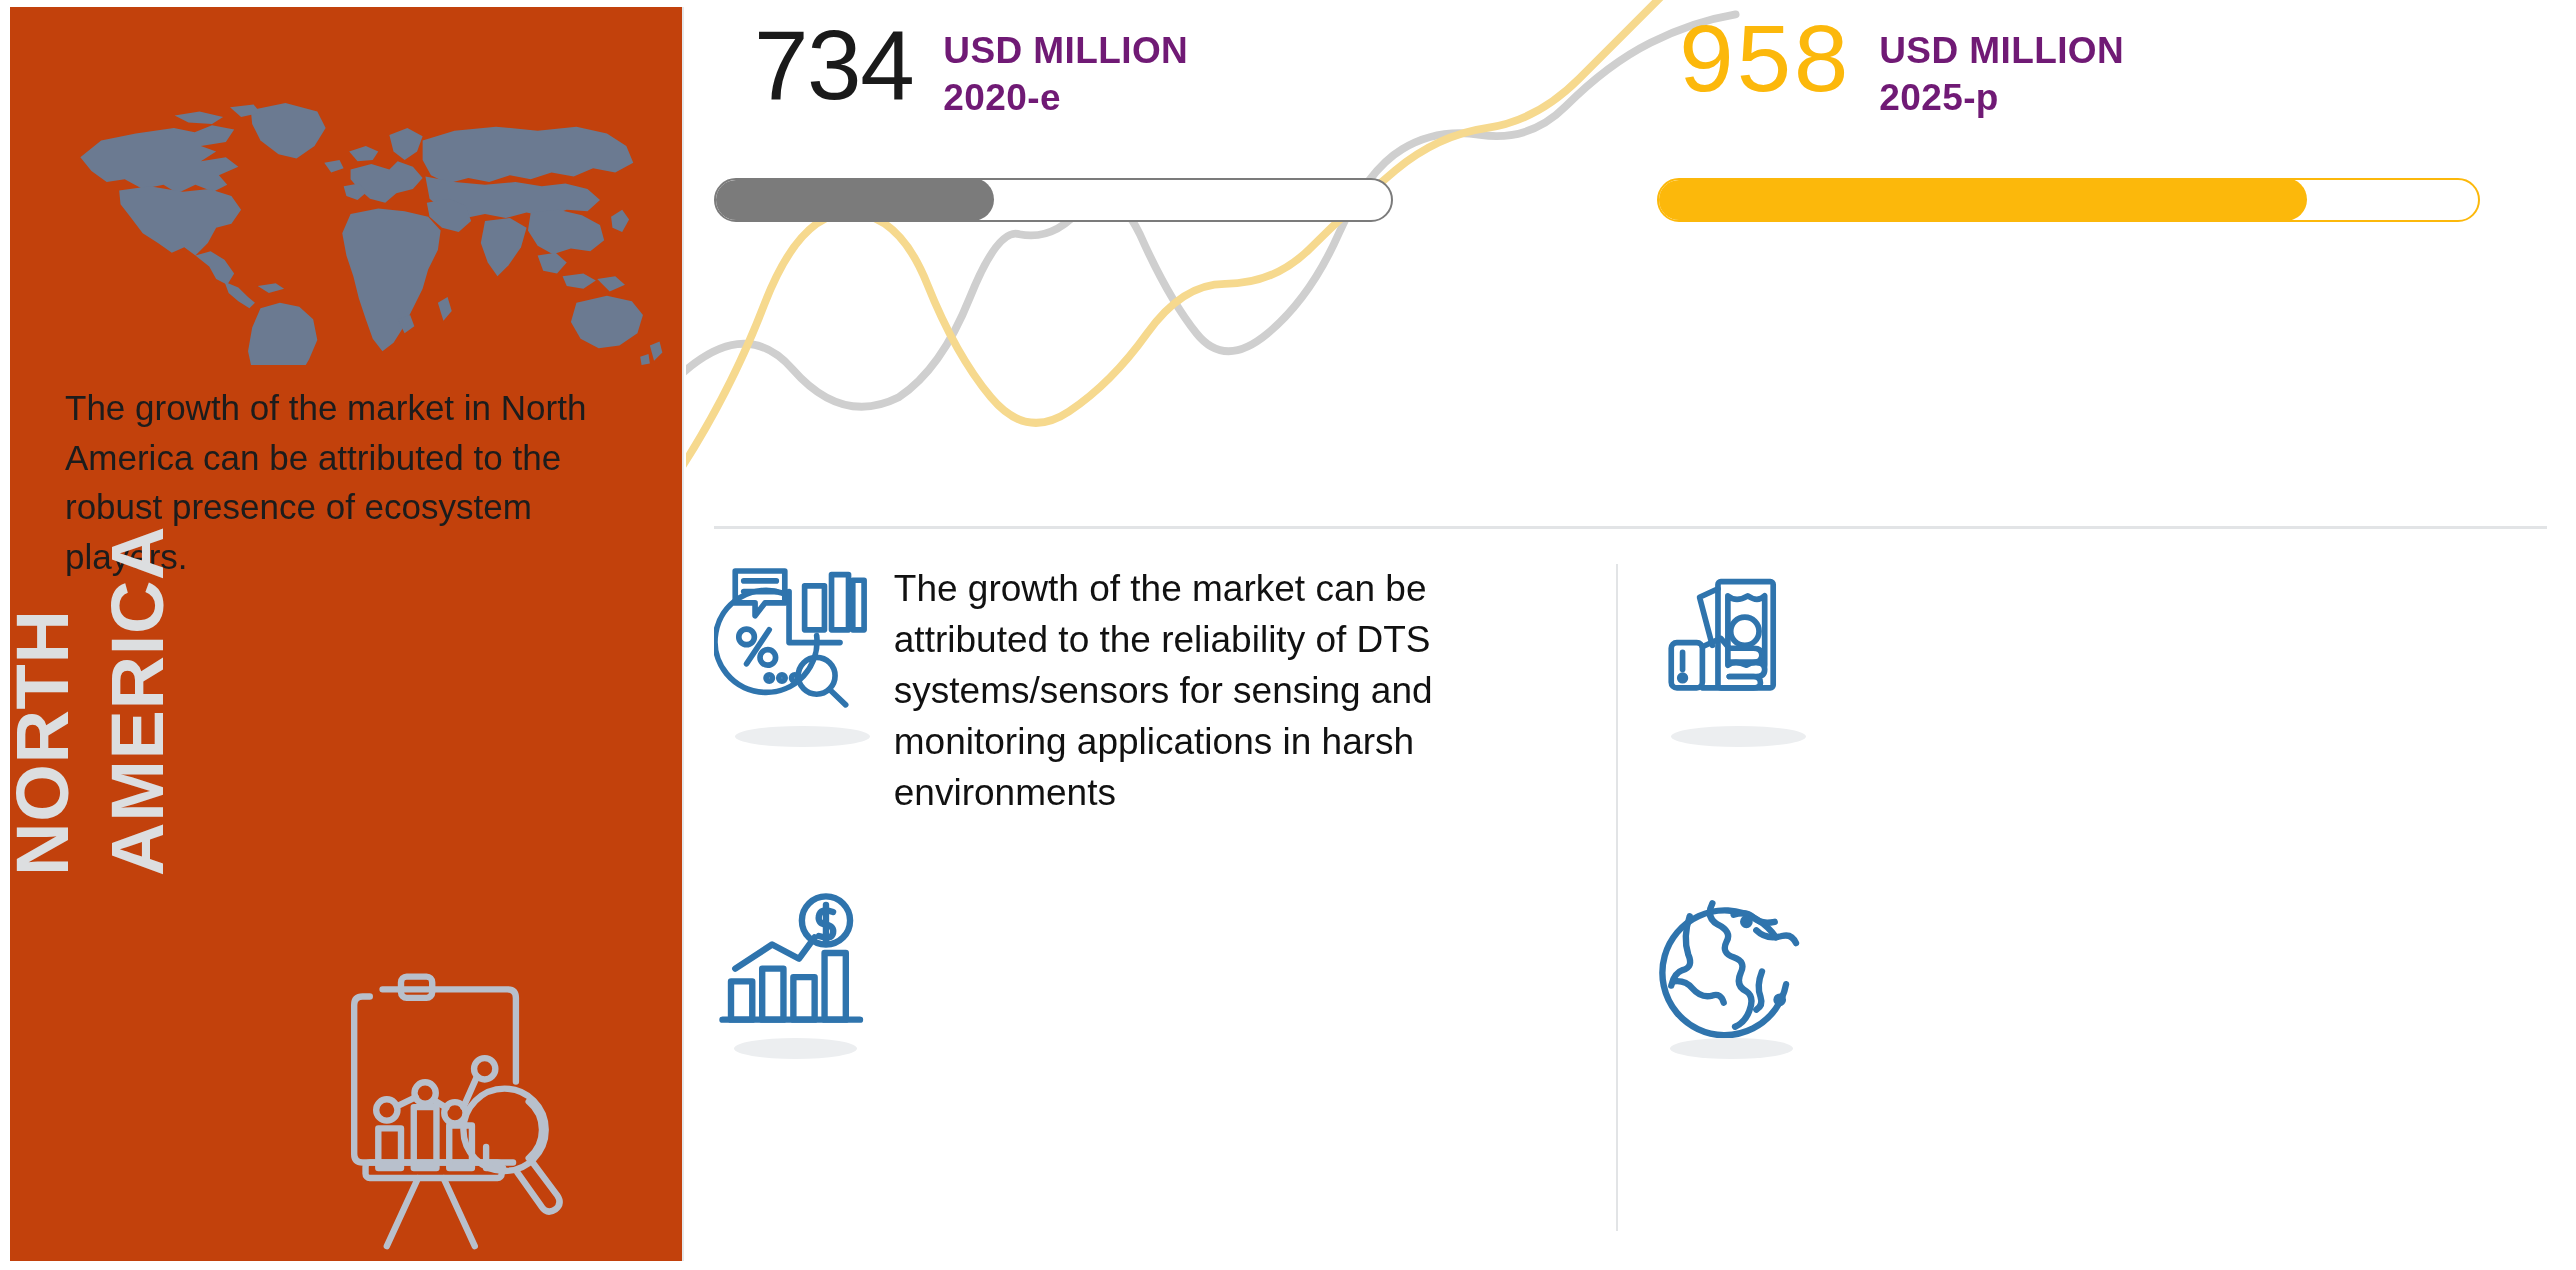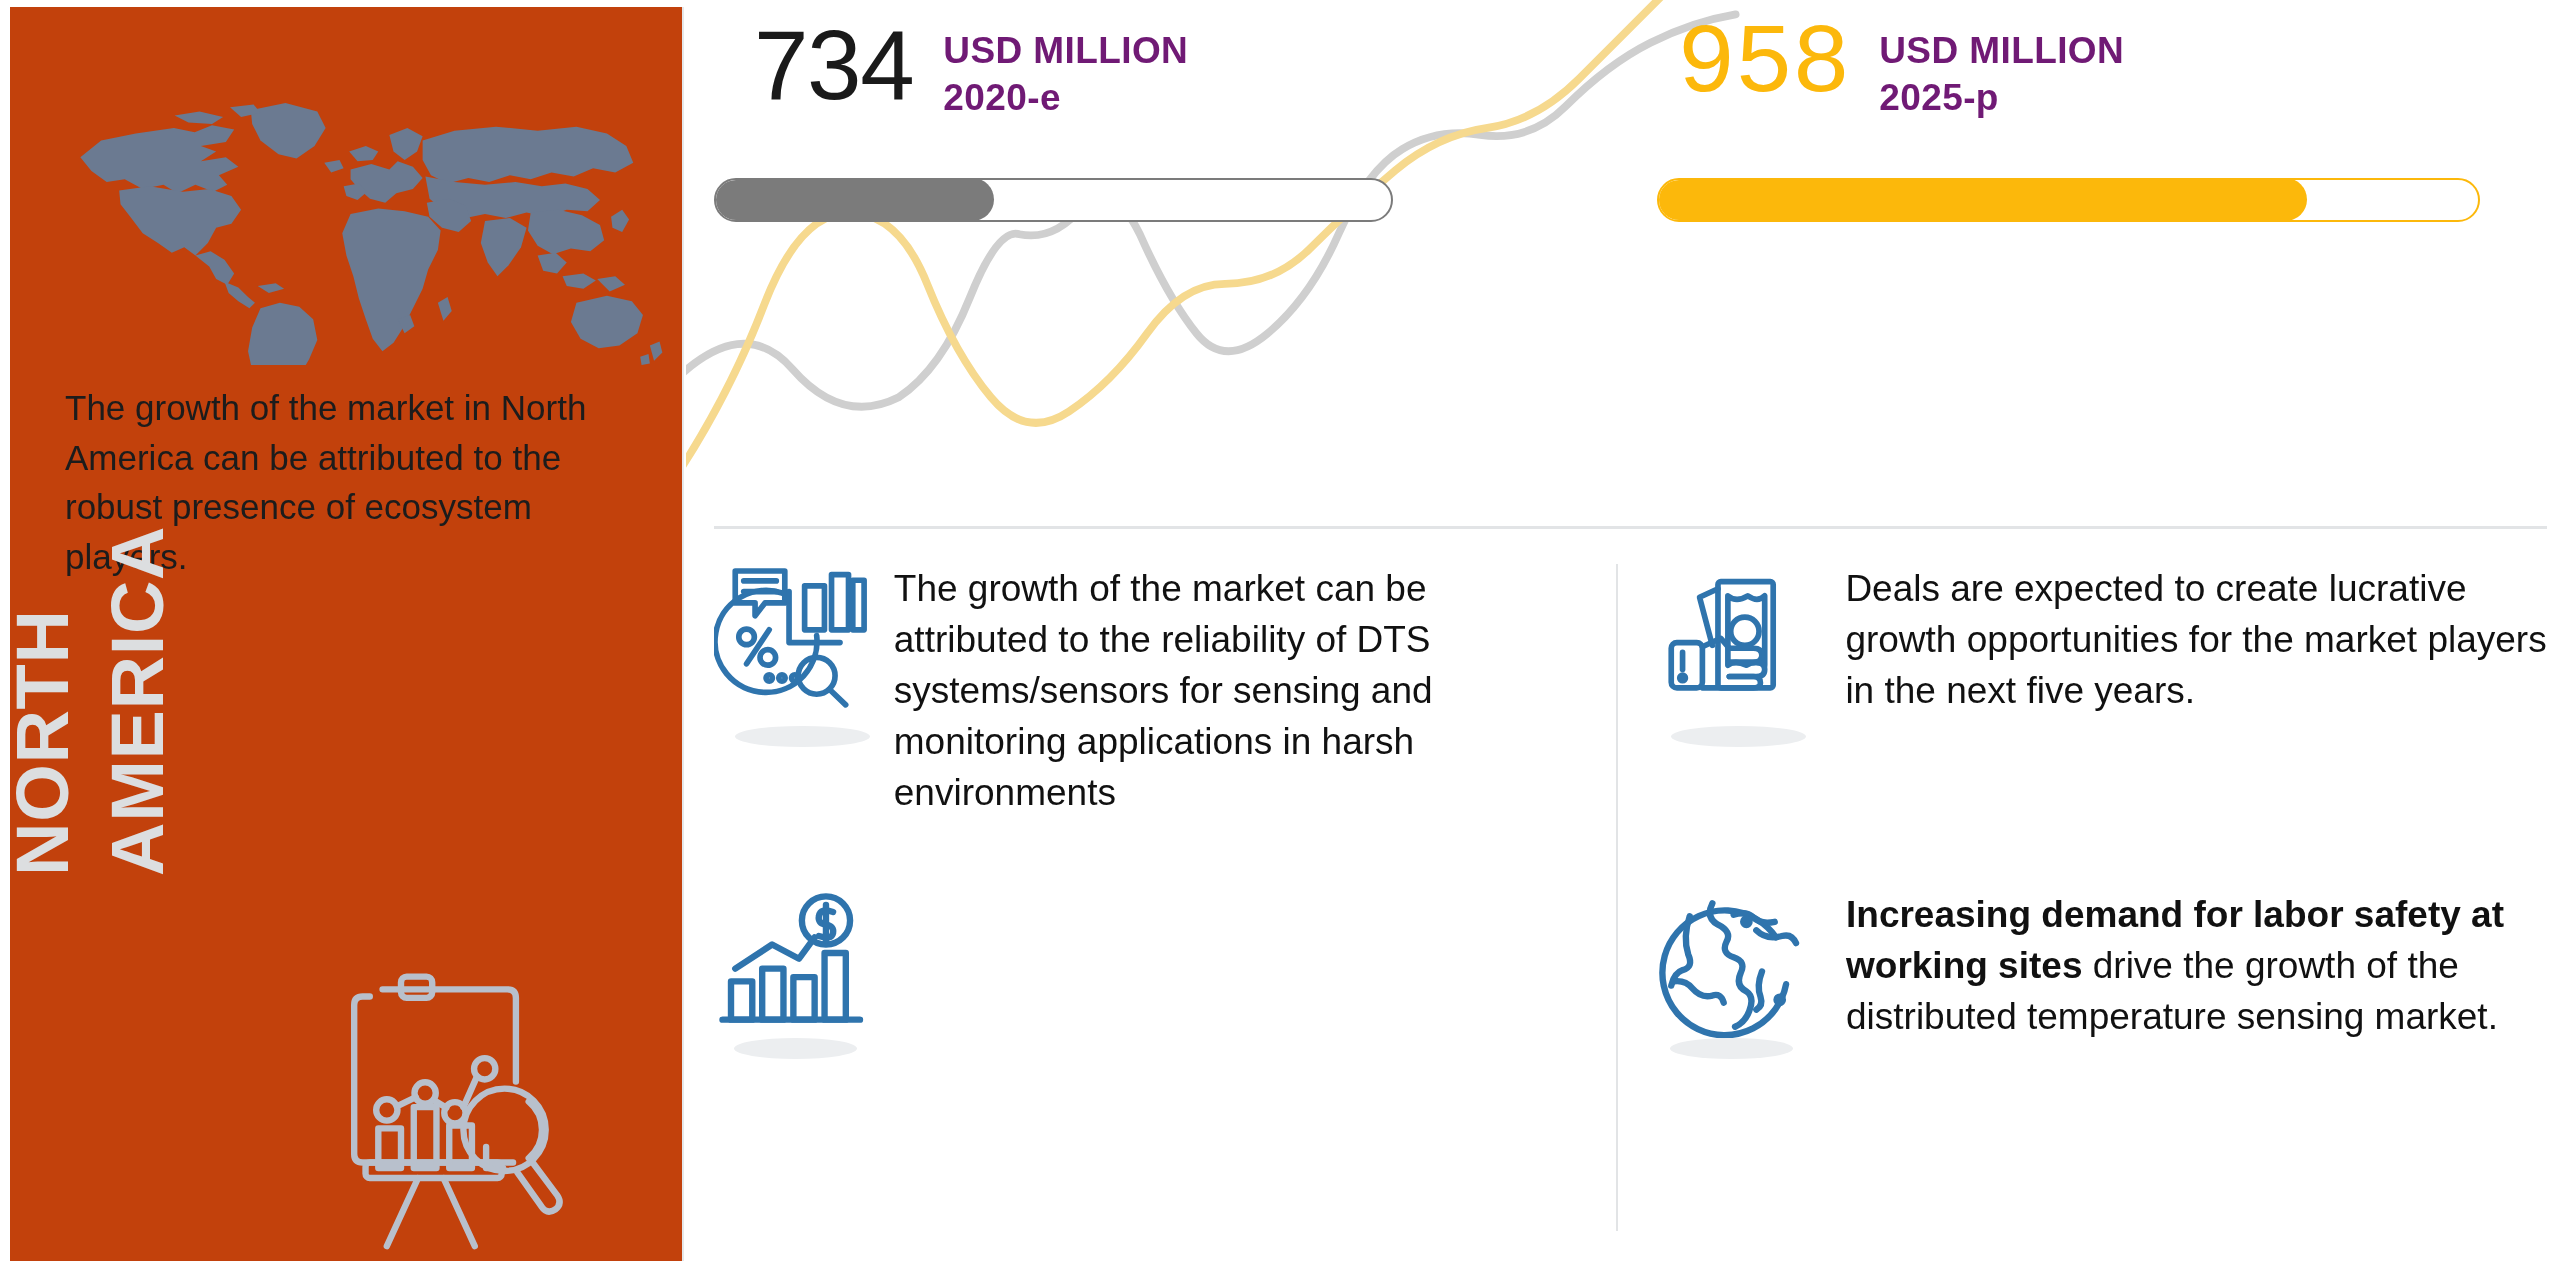--- a/index.html
+++ b/index.html
@@ -474,21 +474,20 @@
             <path d="M96 42 L70 54 L88 122"></path>
             <rect x="30" y="118" width="44" height="64" rx="8"></rect>
             <path d="M46 132 L46 156"></path>
             <circle cx="46" cy="168" r="4"></circle>
             <path d="M74 124 L100 112 L112 126 L146 126 Q158 126 158 136 Q158 146 146 146 L112 146"></path>
             <path d="M112 146 L150 146 Q162 146 162 156 Q162 166 150 166 L112 166"></path>
             <path d="M112 166 L146 166 Q156 166 156 175 Q156 182 146 182 L74 182"></path>
           </svg>
           <div class="icon-shadow"></div>
         </div>
-        <div class="bullet-text">Deals are expected to create lucrative growth opportunities for the market players in the next five years.</div>
       </div>
 
       <div class="bullet b-bl">
         <div class="bullet-icon">
           <svg viewBox="0 0 230 230" xmlns="http://www.w3.org/2000/svg" fill="none" stroke="#2f74ad" stroke-width="9" stroke-linecap="round" stroke-linejoin="round">
             <circle cx="158" cy="50" r="34"></circle>
             <path d="M168 38 Q150 32 148 44 Q146 54 158 56 Q170 58 168 68 Q166 78 148 72"></path>
             <path d="M158 28 L158 78"></path>
             <path d="M30 118 L82 84 L120 104 L142 74"></path>
             <rect x="24" y="136" width="30" height="54"></rect>
@@ -510,21 +509,18 @@
             <path d="M88 26 Q78 46 96 56 Q116 66 108 80 Q100 96 118 102 Q136 108 128 124
                      Q120 142 136 150 Q148 158 140 178 Q134 194 120 200"></path>
             <path d="M118 42 Q136 36 146 46 Q156 56 176 52"></path>
             <circle cx="136" cy="52" r="4.5"></circle>
             <path d="M150 64 Q164 78 186 72 Q200 68 206 82"></path>
             <path d="M34 136 Q50 134 60 146 Q72 160 88 156 Q100 152 104 166"></path>
             <path d="M158 122 Q150 142 156 158 Q160 170 150 176"></path>
           </svg>
           <div class="icon-shadow"></div>
         </div>
-        <div class="bullet-text">
-          <b>Increasing demand for labor safety at working sites</b><span> drive the growth of the distributed temperature sensing market.</span>
-        </div>
       </div>
 
     </div>
   </div>
 </div>
 
 
 </body></html>

